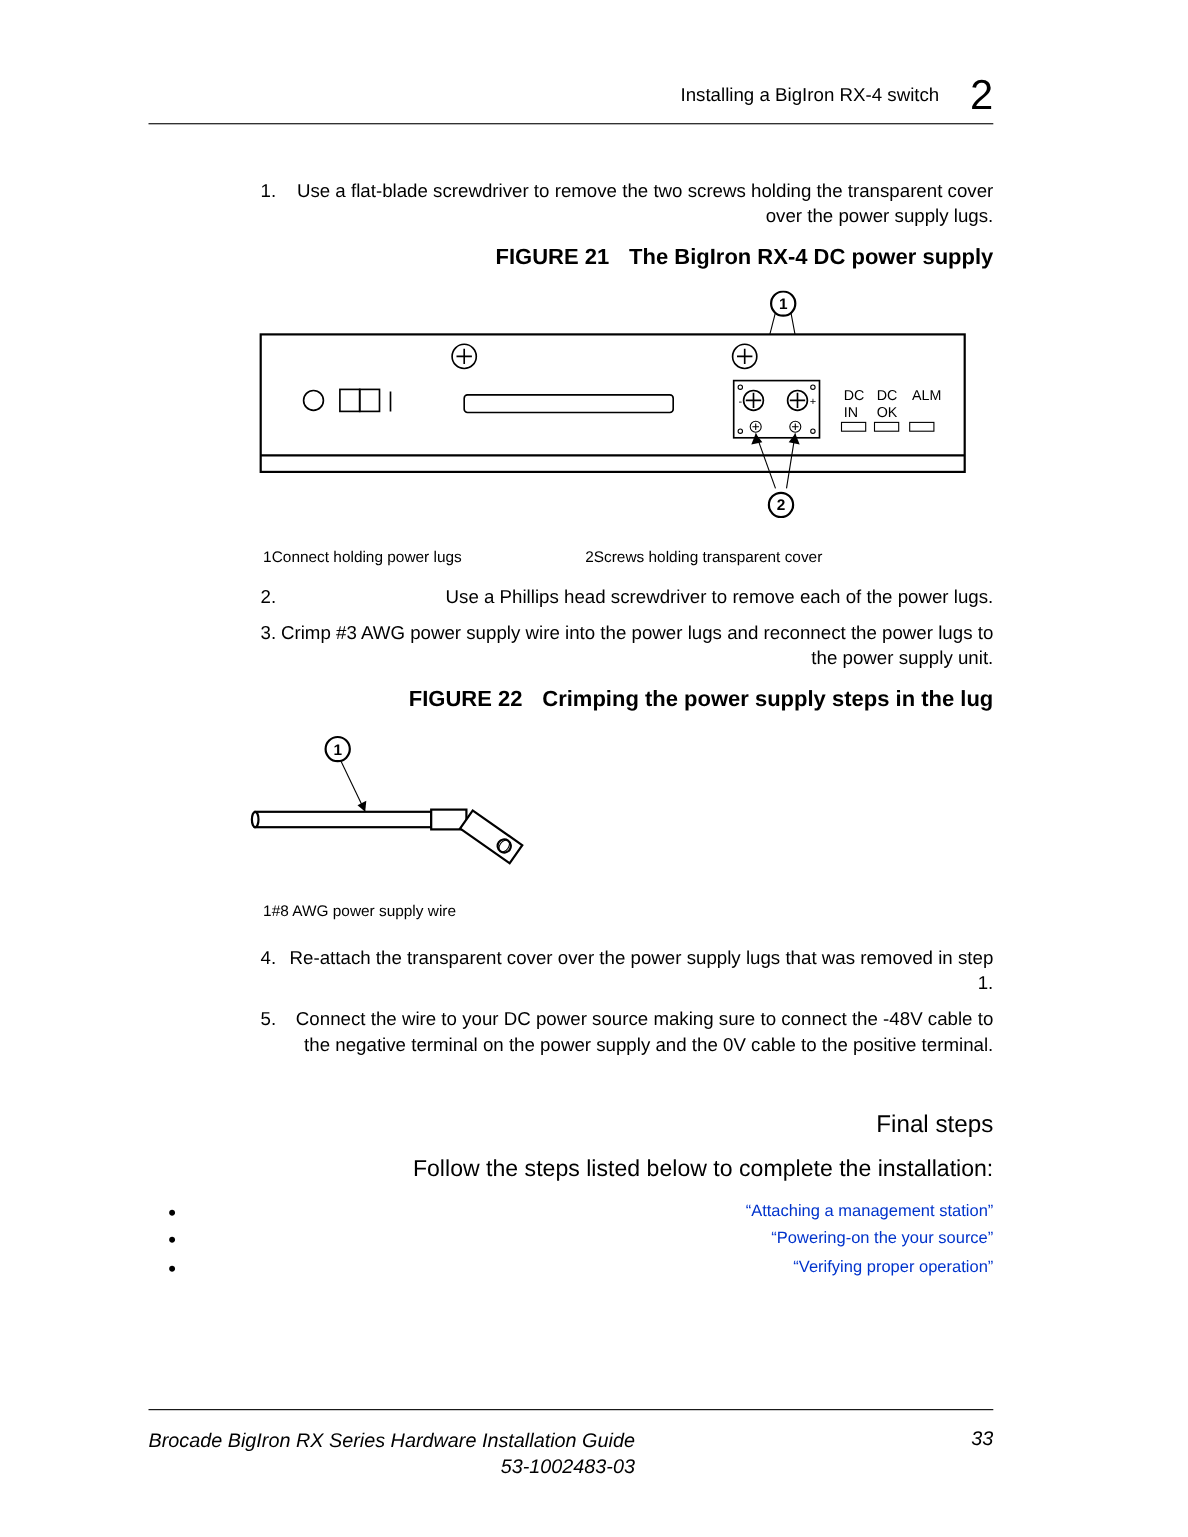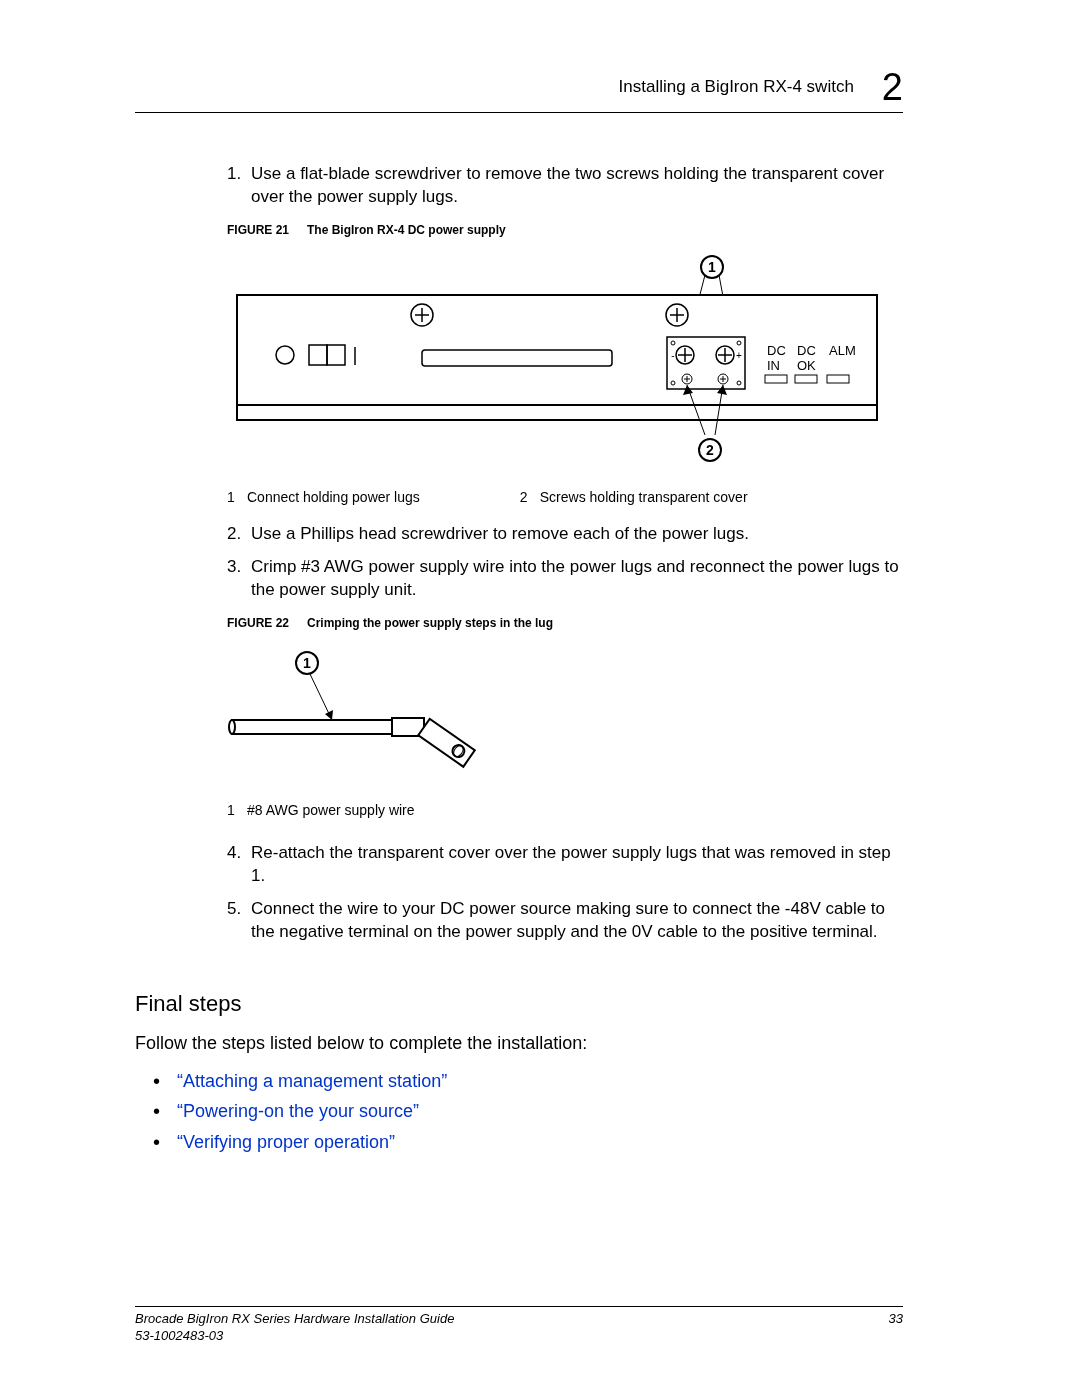--- a/index.html
+++ b/index.html
@@ -10,20 +10,21 @@
     font-family: Arial, Helvetica, sans-serif;
     color: #000;
     background: #fff;
   }
   .page {
     width: 1008px;
     height: 1397px;
     position: relative;
     box-sizing: border-box;
     padding: 68px 105px 0 135px;
+    text-align: right;
   }
   .header {
     display: flex;
     justify-content: flex-end;
     align-items: center;
     gap: 28px;
     border-bottom: 1px solid #000;
     padding-bottom: 6px;
     margin-bottom: 50px;
   }
@@ -45,21 +46,21 @@
     margin-bottom: 10px;
   }
   .ol-item .num {
     width: 24px;
     flex: 0 0 24px;
   }
   .ol-item .txt {
     flex: 1;
   }
   .figure-caption {
-    font-size: 12px;
+    font-size: 20px;
     font-weight: bold;
     margin: 14px 0 18px 0;
   }
   .figure-caption .figlabel {
     font-weight: bold;
     margin-right: 18px;
   }
   .figure-box {
     margin: 0 0 14px 0;
   }
@@ -78,31 +79,31 @@
   .legend-row .lnum2 {
     width: 20px;
   }
   .section-heading {
     font-size: 22px;
     font-weight: 400;
     margin: 48px 0 14px 0;
     font-family: Arial, Helvetica, sans-serif;
   }
   .body-text {
-    font-size: 18px;
+    font-size: 21px;
     line-height: 1.35;
     margin-bottom: 10px;
   }
   .bullet-list {
     list-style: none;
     padding: 0;
     margin: 6px 0 0 0;
   }
   .bullet-list li {
-    font-size: 18px;
+    font-size: 15px;
     line-height: 1.7;
     padding-left: 42px;
     position: relative;
   }
   .bullet-list li::before {
     content: "•";
     position: absolute;
     left: 18px;
     font-size: 20px;
     top: -2px;
@@ -110,23 +111,23 @@
   .bullet-list a {
     color: #0033cc;
     text-decoration: none;
   }
   .footer {
     position: absolute;
     bottom: 52px;
     left: 135px;
     right: 105px;
     border-top: 1px solid #000;
-    padding-top: 4px;
+    padding-top: 16px;
     font-style: italic;
-    font-size: 13px;
+    font-size: 18px;
     display: flex;
     justify-content: space-between;
   }
   .footer .fleft { line-height: 1.3; }
   .footer .fright { }
   svg { display: block; }
 </style>
 </head>
 <body>
 

